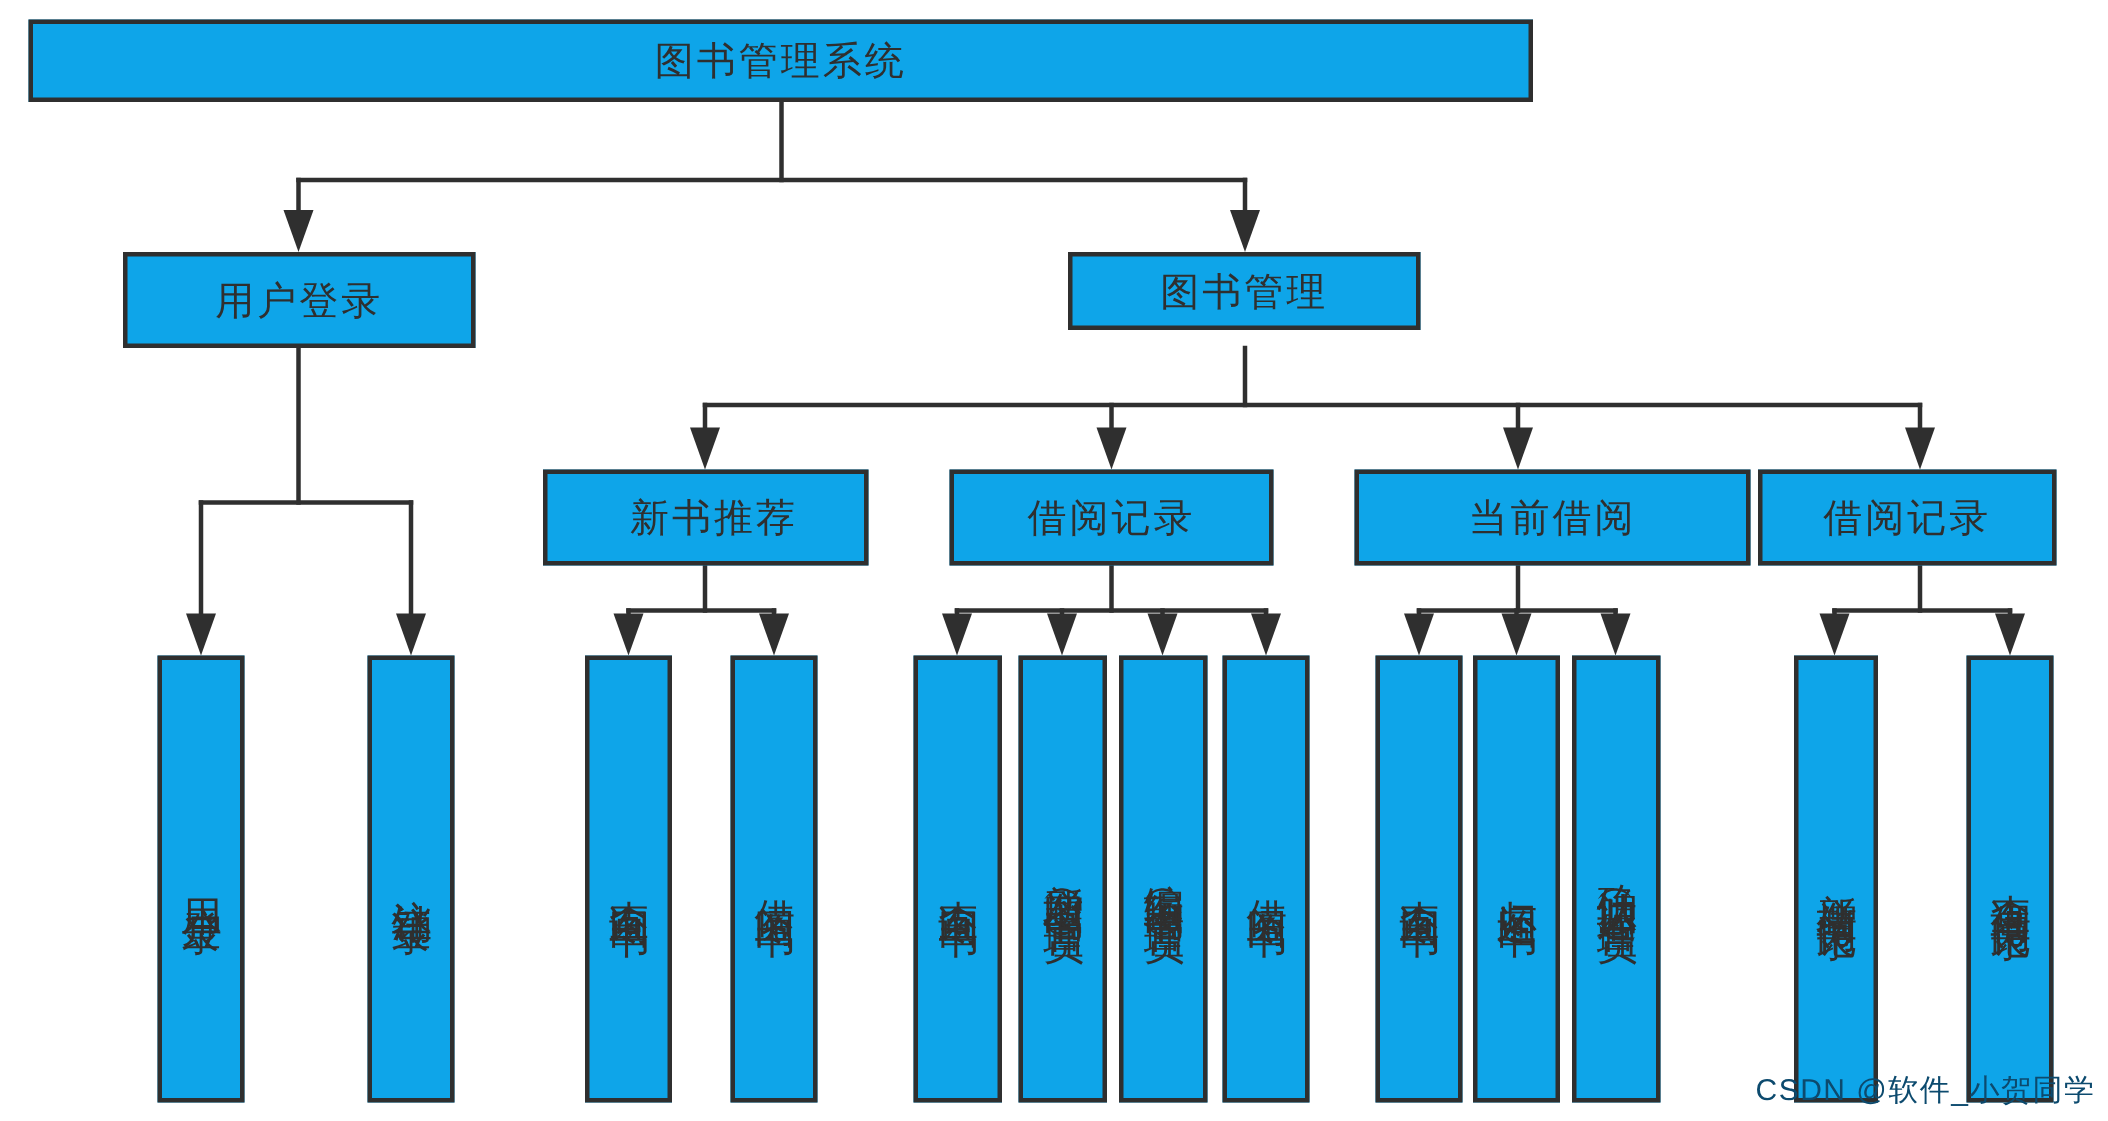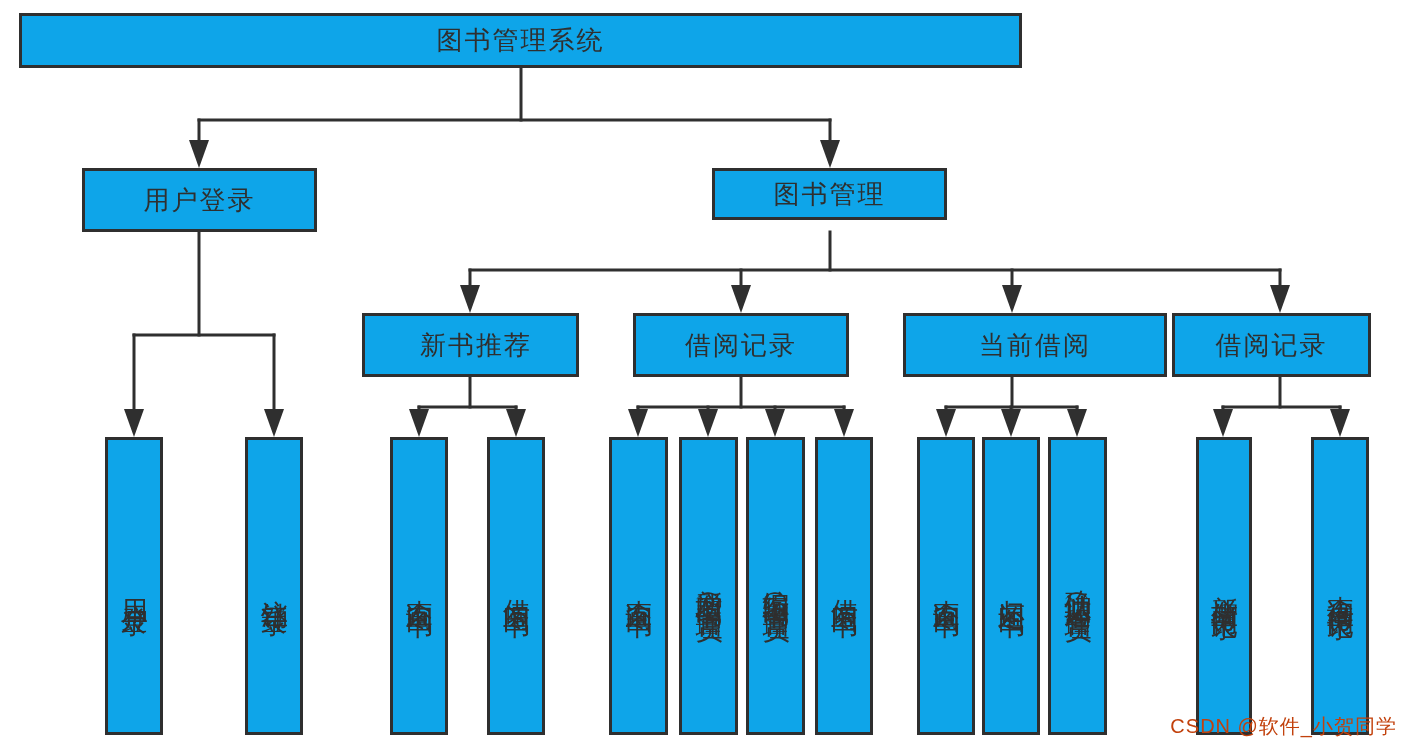--- a/index.html
+++ b/index.html
@@ -45,21 +45,21 @@
     text-orientation: mixed;
     font-size: 27px;
     letter-spacing: 4px;
     line-height: 1;
   }
   .watermark {
     position: absolute;
     right: 8px;
     bottom: 7px;
     font-size: 20px;
-    color: #c2410c;
+    color: #0c4a6e;
     letter-spacing: 1px;
     white-space: nowrap;
   }
 </style>
 </head>
 <body>
 
 <div class="canvas">
 
   <svg class="wires" width="1405" height="747" viewBox="0 0 1405 747" stroke="#2f2f2f" stroke-width="3" fill="#2f2f2f" stroke-linecap="square">

